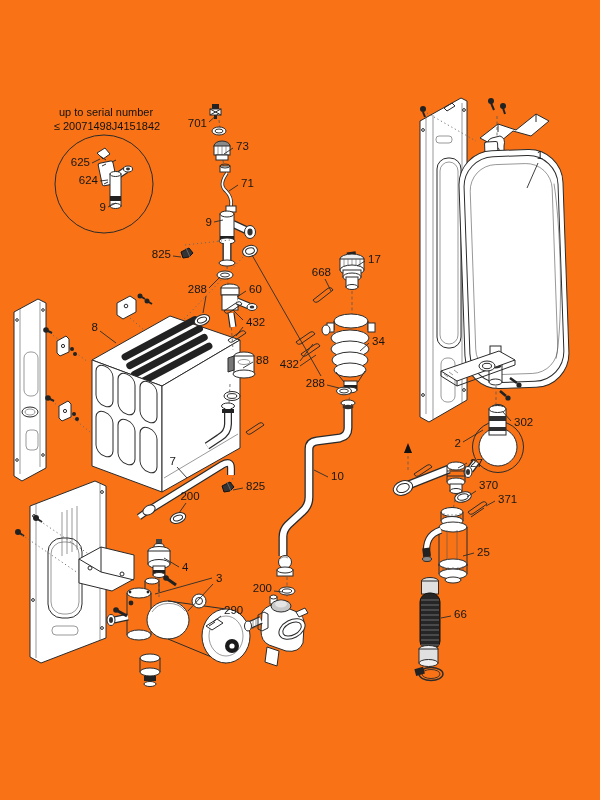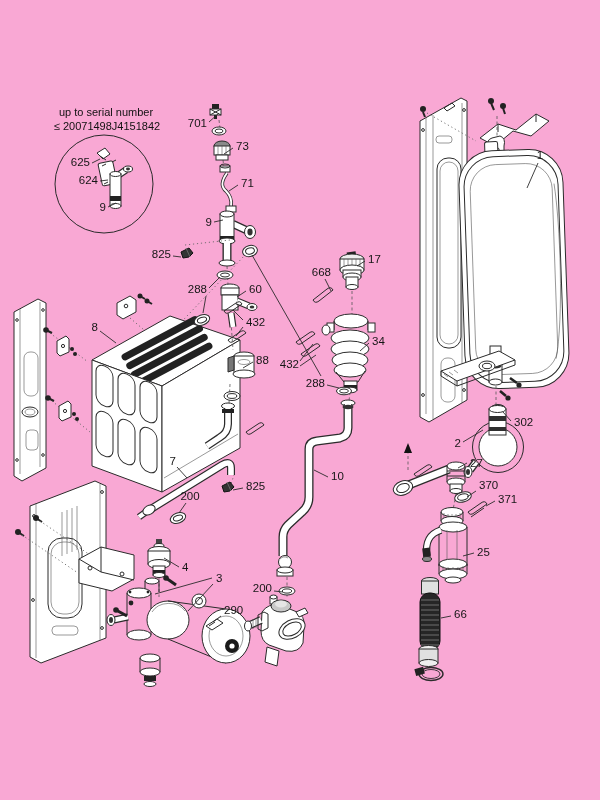--- a/index.html
+++ b/index.html
@@ -1,16 +1,16 @@
 <!DOCTYPE html>
 <html><head>
 <meta charset="utf-8">
 <style>
   html,body{margin:0;padding:0;background:#fff;}
-  .page{width:600px;height:800px;background:#f9a8d4;position:relative;overflow:hidden;}
+  .page{width:600px;height:800px;background:#f97316;position:relative;overflow:hidden;}
   svg{display:block;}
   .part-label{font:400 11.5px "Liberation Sans", sans-serif; fill:#161616;}
   .note-text{font:400 11px "Liberation Sans", sans-serif; fill:#111;}
   .leader-line{stroke:#2b2b2b;stroke-width:0.9;}
   .dash{stroke:#555;stroke-width:0.8;stroke-dasharray:3 2.5;fill:none;}
   .dot{stroke:#666;stroke-width:0.9;stroke-dasharray:1.2 2.8;fill:none;}
   .ln{stroke:#2b2b2b;stroke-width:1;fill:none;}
   .lnw{stroke:#2b2b2b;stroke-width:1;fill:#fff;}
   .thin{stroke:#555;stroke-width:0.6;fill:none;}
   .darkf{fill:#222;stroke:none;}

